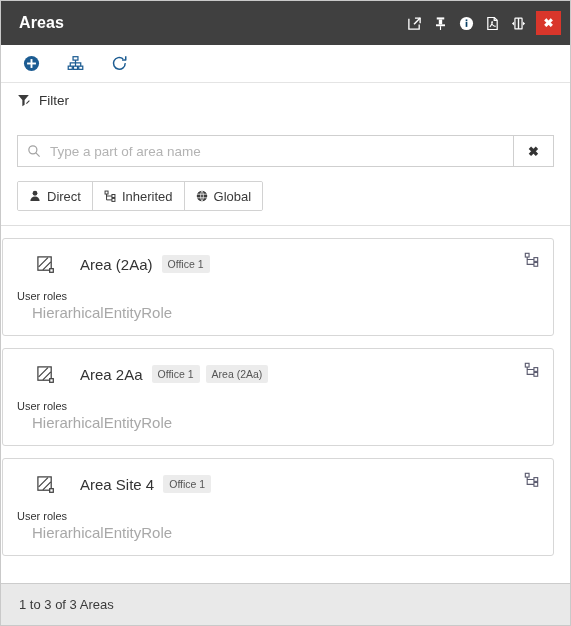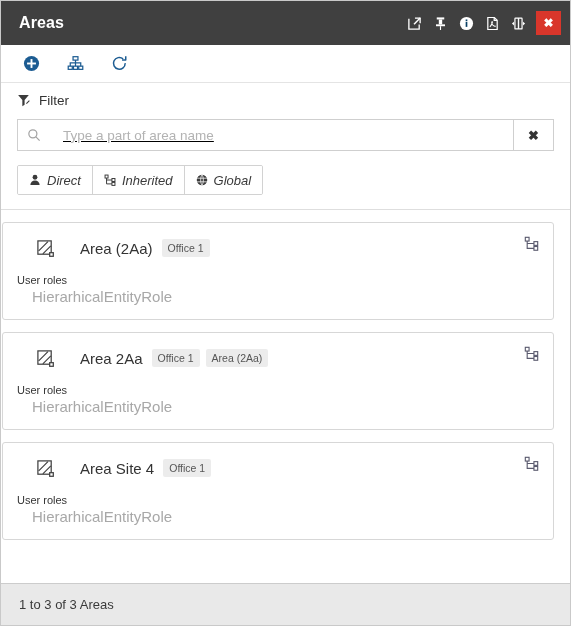--- a/index.html
+++ b/index.html
@@ -95,43 +95,42 @@
   .filter-area {
     padding: 10px 16px 14px 16px;
     background: #ffffff;
     border-bottom: 1px solid #dedede;
     flex: 0 0 auto;
   }
   .filter-head {
     display: flex;
     align-items: center;
     gap: 7px;
-    margin-bottom: 11px;
+    margin-bottom: 27px;
   }
   .filter-head-label {
     font-size: 13.5px;
     color: #333333;
   }
   .filter-icon { color: #3b3b3b; display: block; }
 
   .search-row {
     display: flex;
     height: 32px;
     margin-bottom: 14px;
   }
   .search-box {
     flex: 1 1 auto;
     border: 1px solid #cfcfcf;
     border-right: none;
     background: #ffffff;
     display: flex;
     align-items: center;
     padding: 0 9px;
-    gap: 22px;
-    text-decoration: underline;
+    gap: 9px;
   }
   .search-icon { color: #a3a3a3; flex: 0 0 auto; display: block; }
   .search-input {
     border: none;
     outline: none;
     font-family: "Liberation Sans", sans-serif;
     font-size: 13.5px;
     color: #333333;
     width: 100%;
     background: transparent;
@@ -169,21 +168,20 @@
     gap: 6px;
     padding: 0 11px;
     height: 28px;
     font-size: 13px;
     color: #3a3a3a;
     background: #ffffff;
     border: none;
     border-right: 1px solid #d2d2d2;
     cursor: pointer;
     font-family: "Liberation Sans", sans-serif;
-    font-style: italic;
   }
   .assign-btn:last-child { border-right: none; }
   .assign-btn .ic { color: #3a3a3a; display: block; }
 
   
   .list-area {
     flex: 1 1 auto;
     background: #ffffff;
     padding: 12px 16px 0 1px;
     overflow: hidden;

